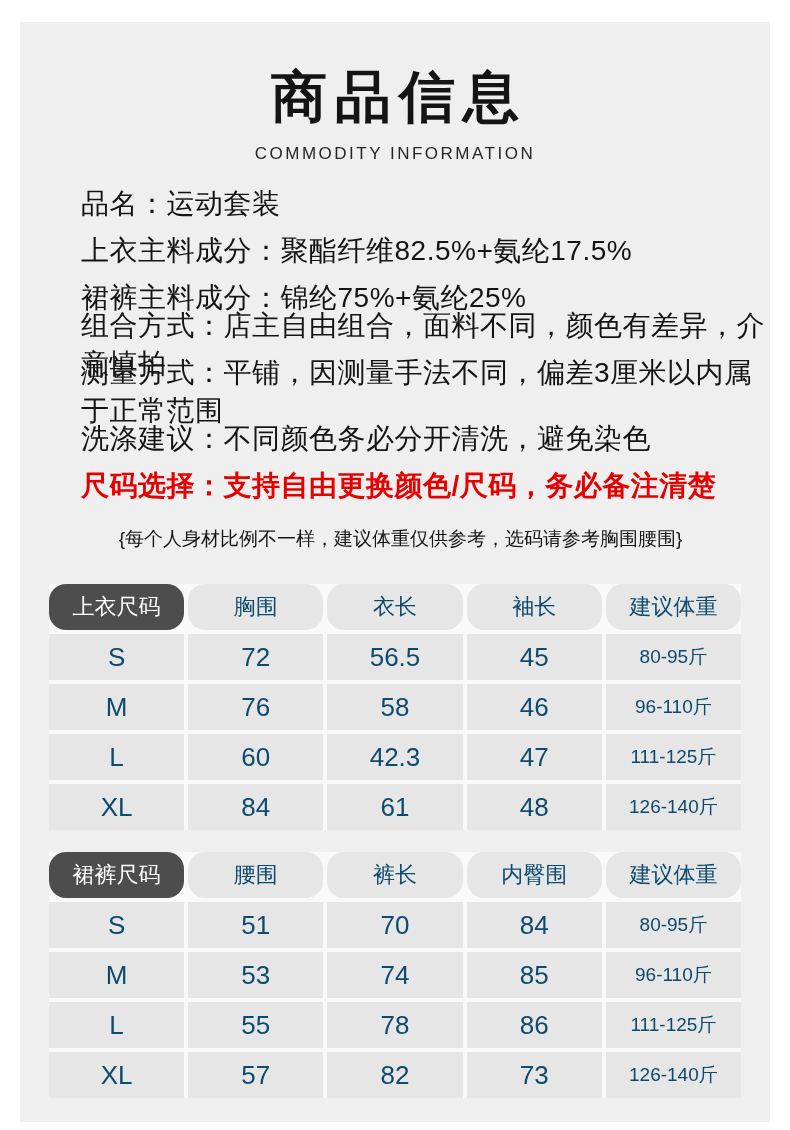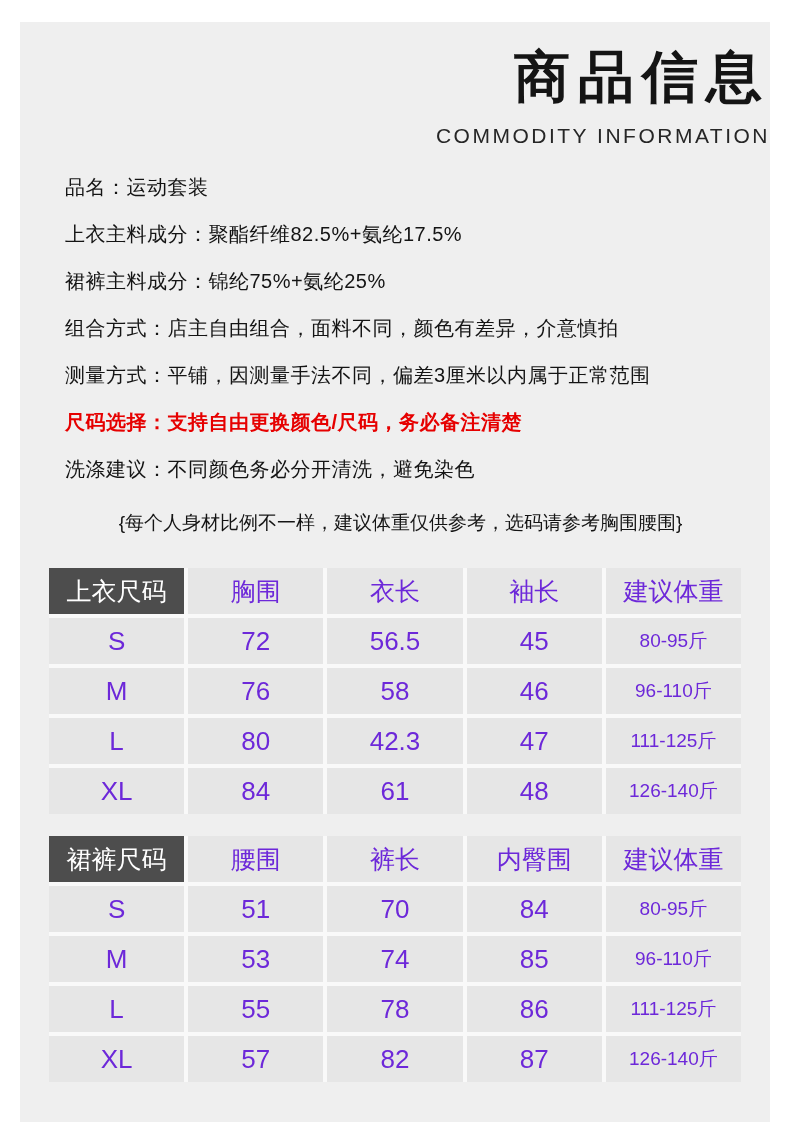--- a/index.html
+++ b/index.html
@@ -10,48 +10,49 @@
     font-family: "Liberation Sans", "DejaVu Sans", sans-serif;
   }
   .panel {
     position: absolute;
     left: 20px; top: 22px;
     width: 750px; height: 1100px;
     background: #efefef;
     overflow: hidden;
   }
   .header-block {
-    padding-top: 18px;
-    text-align: right;
+    padding-top: 38px;
+    text-align: center;
   }
   .page-title {
     margin: 0;
     font-size: 56px;
     font-weight: 600;
     letter-spacing: 8px;
     text-indent: 8px;
     color: #141414;
   }
   .page-subtitle {
     margin-top: 8px;
-    font-size: 21px;
+    font-size: 17px;
     font-weight: 500;
     letter-spacing: 2.5px;
     color: #262626;
   }
   .info {
     margin: 16px 0 0 45px;
   }
   .info-line {
     height: 47px;
     display: flex;
     align-items: center;
-    font-size: 20px;
+    font-size: 28px;
     color: #141414;
     letter-spacing: 0.5px;
+    margin-left: 16px;
   }
   .info-line.red {
     color: #e60000;
     font-weight: 600;
   }
   .note {
     margin-top: 6px;
     height: 47px;
     display: flex;
     align-items: center;
@@ -75,25 +76,26 @@
   .size-table + .size-table {
     margin-top: 22px;
   }
   .cell {
     background: #e6e6e6;
     height: 46px;
     display: flex;
     align-items: center;
     justify-content: center;
     font-size: 26px;
-    color: #6d28d9;
+    color: #0c4a6e;
   }
   .cell.header {
-    font-size: 25px;
+    font-size: 22px;
     font-weight: 500;
+    border-radius: 17px;
   }
   .cell.dark {
     background: #4d4d4d;
     color: #ffffff;
   }
   .cell.weight-col {
     font-size: 19px;
   }
 </style>
 </head>
@@ -104,22 +106,22 @@
     <h1 class="page-title">商品信息</h1>
     <div class="page-subtitle">COMMODITY INFORMATION</div>
   </div>
 
   <section class="info" id="info-lines">
       <div class="info-line">品名：运动套装</div>
       <div class="info-line">上衣主料成分：聚酯纤维82.5%+氨纶17.5%</div>
       <div class="info-line">裙裤主料成分：锦纶75%+氨纶25%</div>
       <div class="info-line">组合方式：店主自由组合，面料不同，颜色有差异，介意慎拍</div>
       <div class="info-line">测量方式：平铺，因测量手法不同，偏差3厘米以内属于正常范围</div>
+      <div class="info-line">洗涤建议：不同颜色务必分开清洗，避免染色</div>
       <div class="info-line red">尺码选择：支持自由更换颜色/尺码，务必备注清楚</div>
-      <div class="info-line">洗涤建议：不同颜色务必分开清洗，避免染色</div>
     </section>
 
   <div class="note">{每个人身材比例不一样，建议体重仅供参考，选码请参考胸围腰围}</div>
 
   <div class="tables" id="tables">
       <div class="size-table">
         <div class="cell header dark">上衣尺码</div>
         <div class="cell header">胸围</div>
         <div class="cell header">衣长</div>
         <div class="cell header">袖长</div>
@@ -128,21 +130,21 @@
         <div class="cell">72</div>
         <div class="cell">56.5</div>
         <div class="cell">45</div>
         <div class="cell weight-col">80-95斤</div>
         <div class="cell size-col">M</div>
         <div class="cell">76</div>
         <div class="cell">58</div>
         <div class="cell">46</div>
         <div class="cell weight-col">96-110斤</div>
         <div class="cell size-col">L</div>
-        <div class="cell">80</div>
+        <div class="cell">60</div>
         <div class="cell">42.3</div>
         <div class="cell">47</div>
         <div class="cell weight-col">111-125斤</div>
         <div class="cell size-col">XL</div>
         <div class="cell">84</div>
         <div class="cell">61</div>
         <div class="cell">48</div>
         <div class="cell weight-col">126-140斤</div>
       </div>
       <div class="size-table">
@@ -162,17 +164,17 @@
         <div class="cell">85</div>
         <div class="cell weight-col">96-110斤</div>
         <div class="cell size-col">L</div>
         <div class="cell">55</div>
         <div class="cell">78</div>
         <div class="cell">86</div>
         <div class="cell weight-col">111-125斤</div>
         <div class="cell size-col">XL</div>
         <div class="cell">57</div>
         <div class="cell">82</div>
-        <div class="cell">87</div>
+        <div class="cell">73</div>
         <div class="cell weight-col">126-140斤</div>
       </div>
     </div>
 </div>
 
 </body></html>

